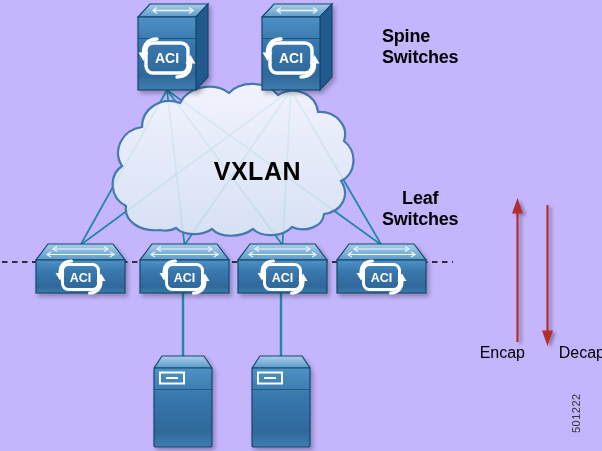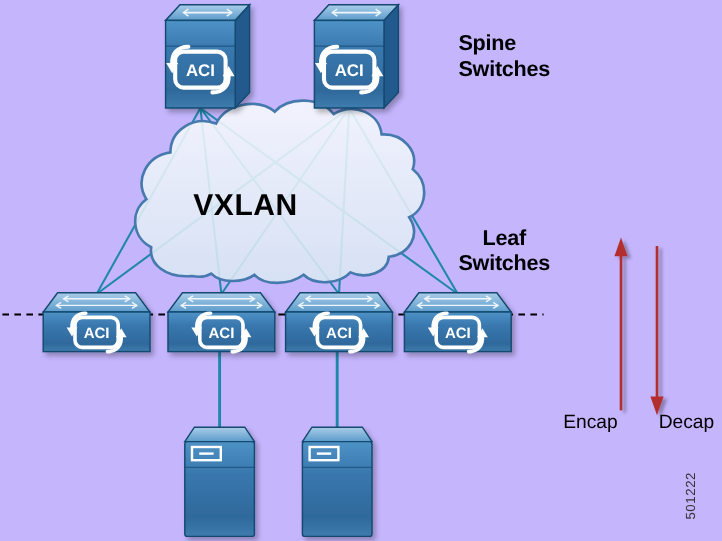--- a/index.html
+++ b/index.html
@@ -1,22 +1,22 @@
 <!DOCTYPE html>
 <html><head>
 <meta charset="utf-8">
 <style>
   html,body{margin:0;padding:0;background:#fff;}
   .stage{position:relative;width:602px;height:451px;background:#c4b5fd;overflow:hidden;
          font-family:"Liberation Sans",sans-serif;}
   .stage svg{position:absolute;left:0;top:0;}
   .lbl{position:absolute;color:#000;}
   .heading{font-size:18px;font-weight:700;line-height:1.18;white-space:pre-line;letter-spacing:-0.2px;}
-  .vxlan{font-size:25px;font-weight:700;text-align:left;letter-spacing:0.5px;}
-  .small{font-size:16px;text-align:center;}
+  .vxlan{font-size:25px;font-weight:700;text-align:right;letter-spacing:0.5px;}
+  .small{font-size:16px;text-align:right;}
   .figure-id{position:absolute;left:570px;top:384px;width:16px;height:58px;
              writing-mode:vertical-rl;transform:rotate(180deg);
              font-size:11px;color:#333;letter-spacing:0.5px;text-align:center;}
 </style>
 </head>
 <body>
 
 <div class="stage">
 
 <svg width="602" height="451" viewBox="0 0 602 451">

